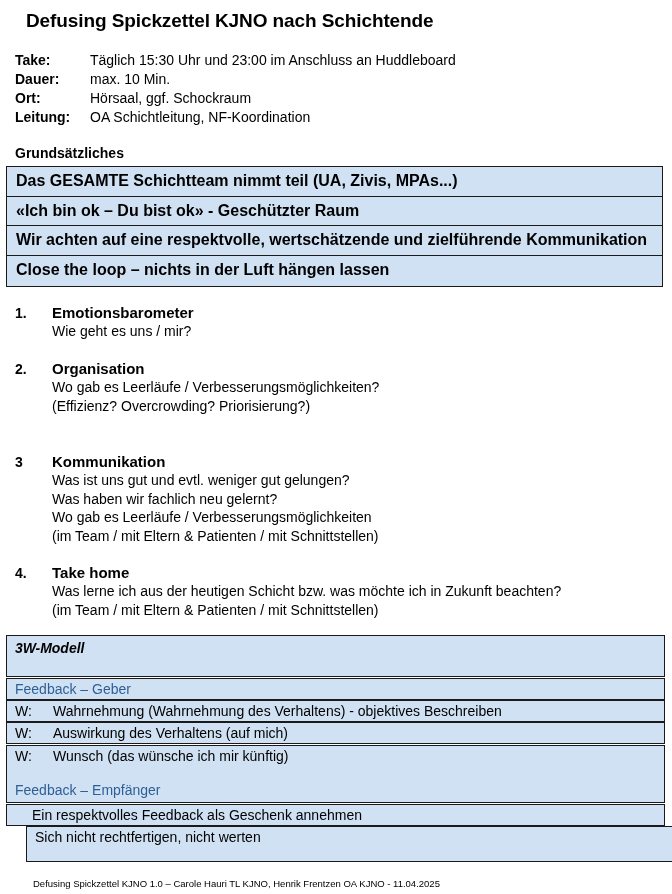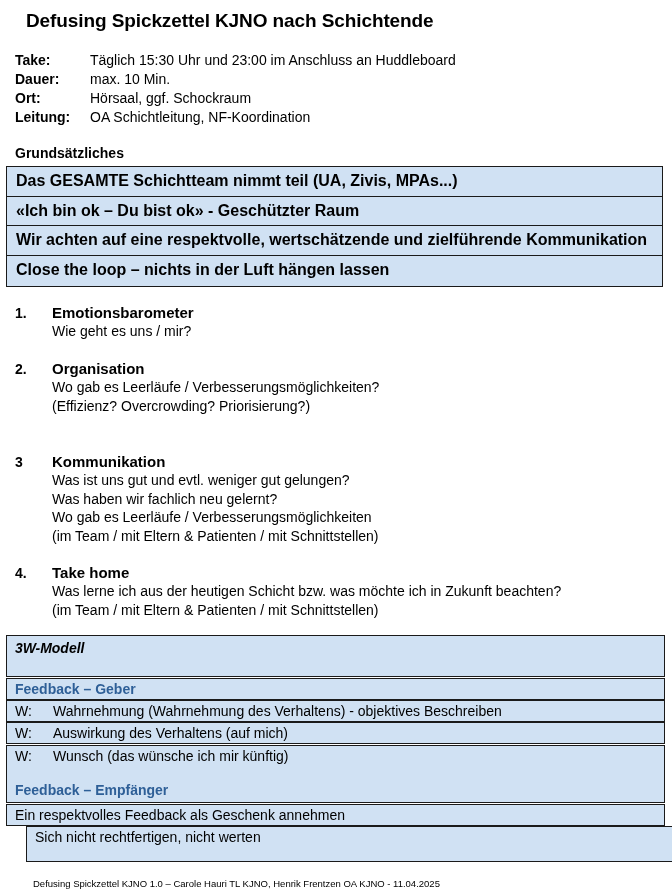--- a/index.html
+++ b/index.html
@@ -16,21 +16,21 @@
   .grund { top:166px; }
   .grund .row { height:30px; line-height:28px; padding-left:9px; font-weight:bold; border-bottom:1.5px solid #1a1a1a; box-sizing:border-box; }
   .grund .row:last-child { border-bottom:none; }
   .grund .row:nth-child(2) { height:29px; }
   .list { position:absolute; left:15px; font-size:14px; line-height:18.5px; }
   .li { display:flex; }
   .li-num { width:37px; font-weight:bold; padding-top:1px; }
   .li-title { font-weight:bold; font-size:15px; line-height:19px; }
   .sq { position:absolute; left:6px; width:659px; background:#d0e1f3; border:1.5px solid #1a1a1a; box-sizing:border-box; font-size:14px; }
   .sq-title { font-weight:bold; padding-left:8px;font-style:italic; }
-  .sq-sub { color:#2e5f97; font-weight:bold; padding-left:8px; }
+  .sq-sub { color:#2e5f97; font-weight:normal; padding-left:8px; }
   .wrow { padding-left:8px; display:flex; }
   .wrow .w { width:38px; }
   .plain { padding-left:8px; }
   .footer { position:absolute; left:15px; top:878px; font-size:9.5px;margin-left:18px; }
 </style>
 </head>
 <body>
 
 <div class="title">Defusing Spickzettel KJNO nach Schichtende</div>
 
@@ -130,21 +130,21 @@
 </div>
 
 <div class="sq" style="top:745px;height:58px;">
   <div class="wrow" style="line-height:20px;">
     <span class="w">W:</span>
     <span>Wunsch (das wünsche ich mir künftig)</span>
   </div>
   <div class="sq-sub" style="position:absolute;top:36px;">Feedback – Empfänger</div>
 </div>
 
-<div class="sq" style="top:804px;height:22px;line-height:20px;">
+<div class="sq" style="top:804px;height:22px;line-height:20px;padding-left:17px;">
   <div class="plain">Ein respektvolles Feedback als Geschenk annehmen</div>
 </div>
 
 <div class="sq" style="top:826px;height:36px;line-height:20px;margin-left:20px;">
   <div class="plain">Sich nicht rechtfertigen, nicht werten</div>
 </div>
 
 <div class="footer">Defusing Spickzettel KJNO 1.0 – Carole Hauri TL KJNO, Henrik Frentzen OA KJNO - 11.04.2025</div>
 
 </body></html>

